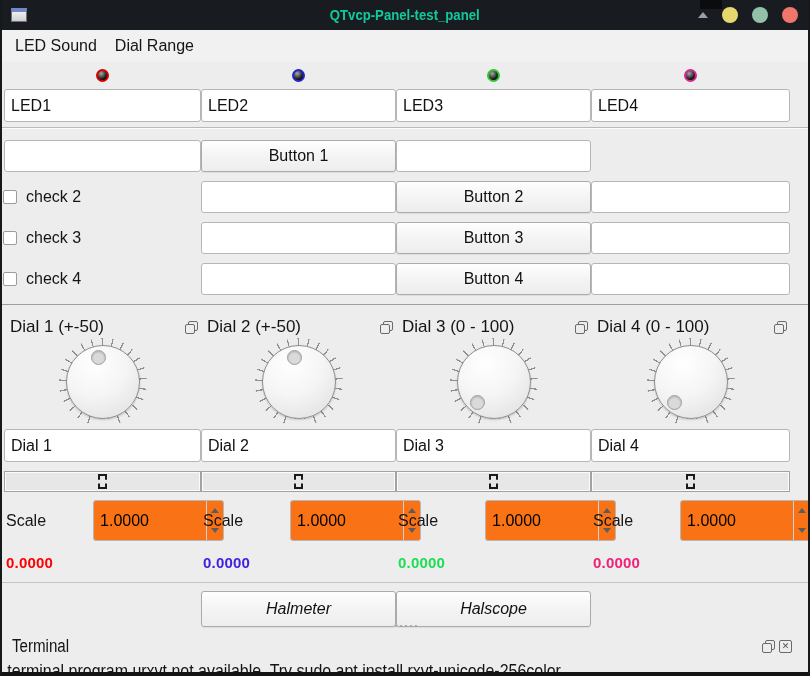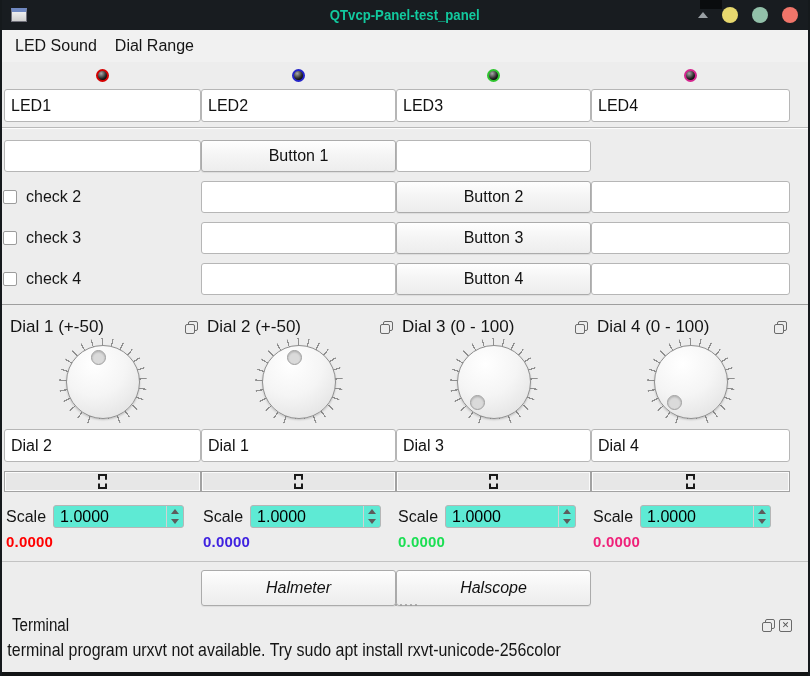--- a/index.html
+++ b/index.html
@@ -68,28 +68,28 @@
   .dial-fields { margin-top: 3px; }
   
   .progress-row { margin-top: 9px; }
   .progress { height: 21px; border: 1px solid #a2a2a2; box-shadow: inset 0 0 0 1px #fbfbfb;
     background: #e7e7e7; display: flex; align-items: center; justify-content: center; }
   .tofu { width: 9px; height: 15px; border: 2px dashed #1a1a1a; }
   
   .scale-row { margin-top: 8px; height: 33px; align-items: center; }
   .scale-cell { display: flex; align-items: center; gap: 7px; padding-left: 2px; }
   .scale-label { font-size: 16px; }
-  .spinbox { flex: 0 0 131px; height: 23px; border: 1px solid #b6b6b6; border-radius: 3px; background: #5eead4; display: flex; overflow: hidden; }
+  .spinbox { flex: 0 0 131px; height: 41px; border: 1px solid #b6b6b6; border-radius: 3px; background: #f97316; display: flex; overflow: hidden; margin-left: 40px; }
   .spinbox input { border: none; flex: 1; min-width: 0; font-size: 16px; padding-left: 6px; font-family: inherit; background: transparent; outline:none; }
   .spin-btns { width: 17px; display: flex; flex-direction: column; border-left: 1px solid #d2d2d2; }
   .spin-up, .spin-down { flex: 1; display: flex; align-items: center; justify-content: center; }
   .tri-up   { width:0; height:0; border-left:4px solid transparent; border-right:4px solid transparent; border-bottom:5px solid #5c5c5c; }
   .tri-down { width:0; height:0; border-left:4px solid transparent; border-right:4px solid transparent; border-top:5px solid #5c5c5c; }
   
-  .readout-row { margin-top: 0; height: 16px; }
+  .readout-row { margin-top: 21px; height: 16px; }
   .readout { font-weight: bold; font-size: 15px; padding-left: 2px; letter-spacing: .2px; }
   
   .hal-row { margin-top: 8px; height: 31px; }
   .hal-row .btn { height: 36px; font-style: italic; }
   .splitter-dots { height: 8px; display: flex; align-items: center; justify-content: center; gap: 3px; }
   .splitter-dots i { width: 2px; height: 2px; background: #9a9a9a; border-radius: 50%; }
   
   .dock-title { display: flex; align-items: center; padding: 6px 16px 0 8px; }
   .dock-title-text { font-size: 18px; transform: scaleX(.84); transform-origin: left; }
   .dock-icons { margin-left: auto; display: flex; gap: 4px; align-items: center; }
@@ -219,22 +219,22 @@
       </div>
       <div class="knob">
         <div class="ticks"></div>
         <div class="face">
           <span class="ind ind-bl"></span>
         </div>
       </div>
     </div>
 
     <div class="row4 dial-fields">
+      <input class="field" value="Dial 1" style="">
       <input class="field" value="Dial 2" style="">
-      <input class="field" value="Dial 1" style="">
       <input class="field" value="Dial 3" style="">
       <input class="field" value="Dial 4" style="">
     </div>
 
     <div class="row4 progress-row">
       <div class="progress">
           <span class="tofu"></span>
         </div>
       <div class="progress">
           <span class="tofu"></span>

